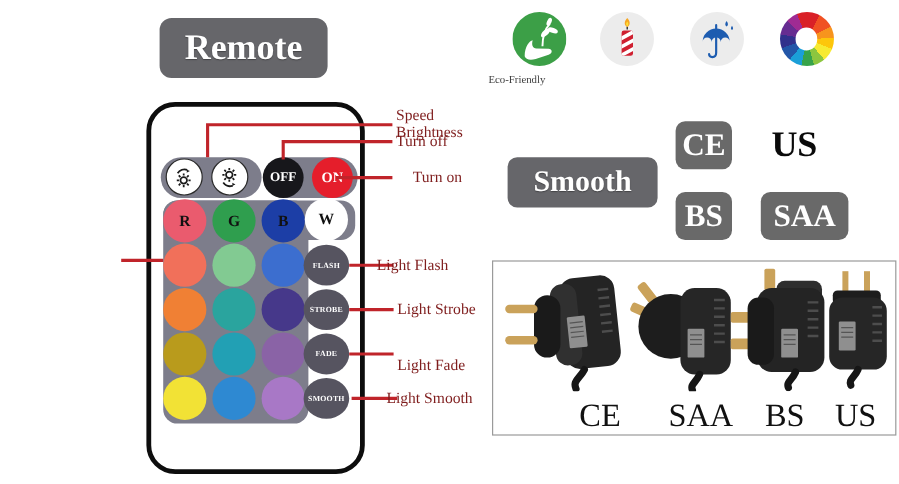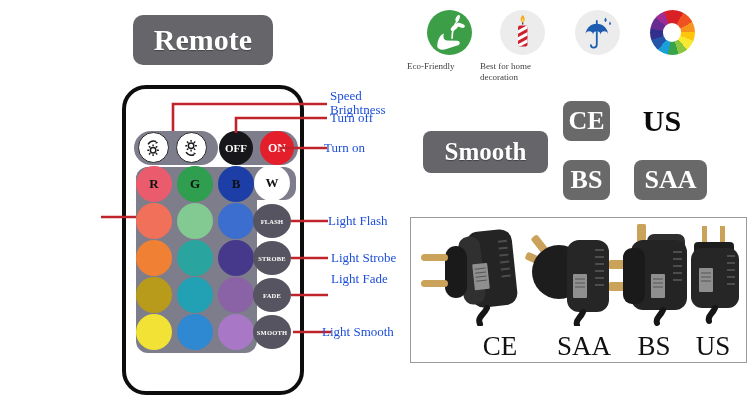--- a/index.html
+++ b/index.html
@@ -12,21 +12,21 @@
   .remote-body{position:absolute;left:122px;top:85px;width:182px;height:310px;
                border:4px solid #0d0d0d;border-radius:24px;background:#fff;box-sizing:border-box;}
   .pill{position:absolute;background:#7d7d8b;border-radius:17px;}
   .round-btn{position:absolute;border-radius:50%;display:flex;align-items:center;justify-content:center;}
   .sun-btn{width:31px;height:31px;background:#fff;border:1.5px solid #2a2a2a;box-sizing:border-box;}
   .panel{position:absolute;background:#7d7d8b;border-radius:12px;}
   .grid-btn{position:absolute;border-radius:50%;display:flex;align-items:center;justify-content:center;
             font-weight:bold;font-size:13px;color:#111;}
   .mode-btn{position:absolute;border-radius:50%;display:flex;align-items:center;justify-content:center;
             color:#fff;font-weight:bold;font-size:6.5px;letter-spacing:.2px;}
-  .callout{position:absolute;color:#1d4ed8;font-size:13px;line-height:13.5px;white-space:nowrap;}
+  .callout{position:absolute;color:#7f1d1d;font-size:13px;line-height:13.5px;white-space:nowrap;}
   .leads{position:absolute;left:0;top:0;width:749px;height:403px;pointer-events:none;}
   .feature{position:absolute;width:84px;text-align:left;}
   .feature .circ{width:45px;height:45px;border-radius:50%;margin:0 auto;position:relative;}
   .feature .cap{margin-top:6px;font-size:9px;line-height:11px;color:#3e3e3e;}
   .badge{position:absolute;display:flex;align-items:center;justify-content:center;font-weight:bold;}
   .badge.boxed{background:#696969;color:#fff;border-radius:8px;font-size:26px;}
   .badge.plain{color:#0a0a0a;font-size:30px;}
   .plug-box{position:absolute;left:410px;top:217px;width:337px;height:146px;
             border:1.5px solid #9a9a9a;box-sizing:border-box;background:#fff;}
   .plug-label{position:absolute;transform:translateX(-50%);font-size:27px;color:#111;
@@ -110,24 +110,24 @@
       <path d="M291,295 L328,295"></path>
       <path d="M293,332 L331,332"></path>
     </g>
   </svg>
 
   <div class="callout" style="left:330px;top:89px;">
     <div>Speed</div>
     <div>Brightness</div>
   </div>
   <div class="callout" style="left:330px;top:111px;">Turn off</div>
-  <div class="callout" style="left:324px;top:141px;">Turn on</div>
-  <div class="callout" style="left:328px;top:214px;">Light Flash</div>
+  <div class="callout" style="left:344px;top:141px;">Turn on</div>
+  <div class="callout" style="left:314px;top:214px;">Light Flash</div>
   <div class="callout" style="left:331px;top:251px;">Light Strobe</div>
-  <div class="callout" style="left:331px;top:272px;">Light Fade</div>
+  <div class="callout" style="left:331px;top:297px;">Light Fade</div>
   <div class="callout" style="left:322px;top:325px;">Light Smooth</div>
 
   <div id="features-slot">
       <div class="feature" style="left: 407px; top: 10px;">
         <div class="circ"><svg width="45" height="45" viewBox="0 0 44 44">
          <circle cx="22" cy="22" r="22" fill="#3c9f47"></circle>
          <path d="M10,36 C10,28 14,23.5 16.5,23 C15.5,27 16.5,29.5 19.5,29.8 L29.5,30 C32.5,30 33.2,33.8 29.5,34.8 L19,38.2 C14,39.6 11,38.5 10,36 Z" fill="#fff"></path>
          <path d="M24.5,28 C24.5,20 26.5,14 30.5,9.5" stroke="#fff" stroke-width="1.6" fill="none"></path>
          <ellipse cx="27" cy="17" rx="4.6" ry="2.2" transform="rotate(-42 27 17)" fill="#fff"></ellipse>
          <ellipse cx="33" cy="15" rx="4.2" ry="2" transform="rotate(20 33 15)" fill="#fff"></ellipse>
@@ -146,24 +146,20 @@
               </clipPath>
             </defs>
          <rect x="18" y="15.5" width="9.5" height="21" rx="2" fill="#cf2030"></rect>
          <g clip-path="url(#cclip)">
               <path d="M16,23 l13,-7 M16,30 l13,-7 M16,37 l13,-7" stroke="#fff" stroke-width="3"></path>
             </g>
          <path d="M22.7,14.5 v-2.2" stroke="#333" stroke-width="1.2"></path>
          <path d="M22.7,5 c2.6,3 2.9,5.6 0,7.6 c-2.9,-2 -2.6,-4.6 0,-7.6 Z" fill="#f6a623"></path>
          <path d="M22.7,8 c1.2,1.6 1.3,2.8 0,3.9 c-1.3,-1.1 -1.2,-2.3 0,-3.9 Z" fill="#fde23a"></path>
        </svg></div>
-        <div class="cap">
-          <div>Best for home</div>
-          <div>decoration</div>
-        </div>
       </div>
       <div class="feature" style="left: 555px; top: 10px;">
         <div class="circ"><svg width="45" height="45" viewBox="0 0 45 45">
          <circle cx="22.5" cy="22.5" r="22.5" fill="#ececec"></circle>
          <path d="M10.5,25 A11.3,11.3 0 0 1 33.1,25 A3.75,3.75 0 0 0 25.6,25 A3.75,3.75 0 0 0 18,25 A3.75,3.75 0 0 0 10.5,25 Z" fill="#1d5cb0"></path>
          <path d="M21.8,11 V25 M21.8,25 V34 q0,3.6 -3.2,3.6 q-2.7,0 -2.7,-2.5" stroke="#1d5cb0" stroke-width="1.8" fill="none" stroke-linecap="round"></path>
          <path d="M30.5,7.5 c1.5,2.1 1.5,3.6 0,4.5 c-1.5,-0.9 -1.5,-2.4 0,-4.5 Z" fill="#1d5cb0"></path>
          <path d="M35,11.5 c1.2,1.7 1.2,2.9 0,3.6 c-1.2,-0.7 -1.2,-1.9 0,-3.6 Z" fill="#1d5cb0"></path>
        </svg></div>
       </div>

